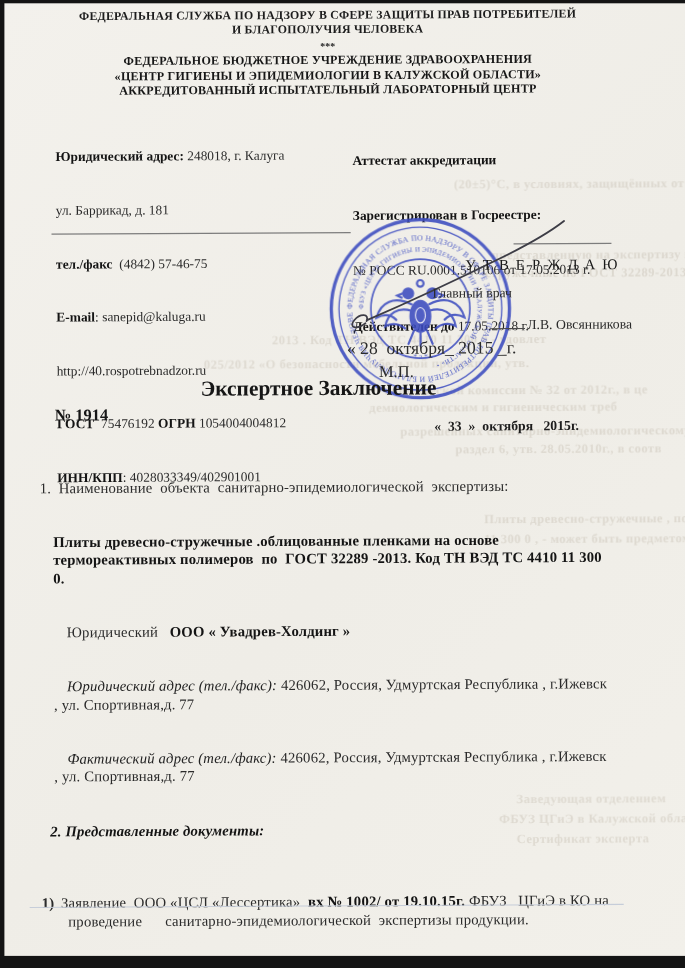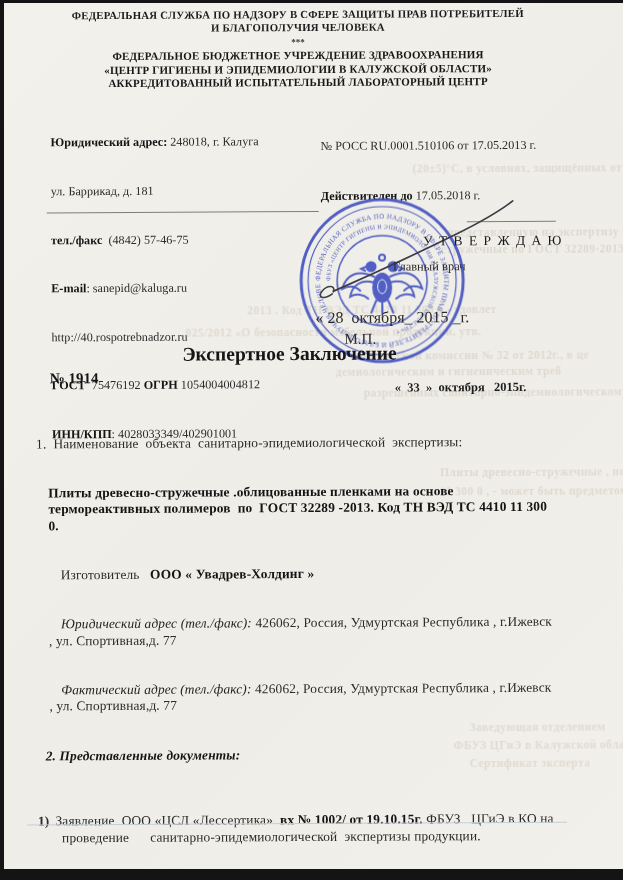--- a/index.html
+++ b/index.html
@@ -80,20 +80,21 @@
   <div class="content">
 
     <div class="bleed" style="left:414px;top:163px">(20±5)°С, в условиях, защищённых от</div>
     <div class="bleed" style="left:448px;top:227px">представленную на экспертизу продук-</div>
     <div class="bleed" style="left:442px;top:244px">стружечные по ГОСТ 32289-2013. Код ТН ВЭ</div>
     <div class="bleed" style="left:248px;top:304px">2013 . Код ТН ВЭД ТС 4410 11 300 0 -  удовлет</div>
     <div class="bleed" style="left:186px;top:326px">025/2012 «О безопасности мебельной продукции, утв.</div>
     <div class="bleed" style="left:350px;top:350px">ономической комиссии № 32 от 2012г., в це</div>
     <div class="bleed" style="left:336px;top:366px">демиологическим и гигиеническим треб</div>
     <div class="bleed" style="left:364px;top:387px">разрешенных санитарно-эпидемиологическому над</div>
+    <div class="bleed" style="left:414px;top:404px">раздел 6, утв. 28.05.2010г., в соотв</div>
     <div class="bleed" style="left:440px;top:467px">Плиты древесно-стружечные , по ГОСТ 32289</div>
     <div class="bleed" style="left:440px;top:486px">11 300 0 , - может быть предметом таможенной</div>
     <div class="bleed" style="left:468px;top:722px">Заведующая отделением</div>
     <div class="bleed" style="left:452px;top:740px">ФБУЗ ЦГиЭ в Калужской области</div>
     <div class="bleed" style="left:468px;top:758px">Сертификат эксперта</div>
 
     <header class="doc-header">
       <div class="h1">ФЕДЕРАЛЬНАЯ СЛУЖБА ПО НАДЗОРУ В СФЕРЕ ЗАЩИТЫ ПРАВ ПОТРЕБИТЕЛЕЙ</div>
       <div class="h1">И БЛАГОПОЛУЧИЯ ЧЕЛОВЕКА</div>
       <div class="stars">***</div>
@@ -106,20 +107,22 @@
       <div><b>Юридический адрес:</b><span> 248018, г. Калуга</span></div>
       <div>ул. Баррикад, д. 181</div>
       <div><b>тел./факс</b><span>  (4842) 57-46-75</span></div>
       <div><b>E-mail</b><span>: sanepid@kaluga.ru</span></div>
       <div>http://40.rospotrebnadzor.ru</div>
       <div><b>ГОСТ</b><span>  75476192 </span><b>ОГРН</b><span> 1054004004812</span></div>
       <div><b>ИНН/КПП</b><span>: 4028033349/402901001</span></div>
     </div>
 
     <div class="accred">
+      <div><b>Аттестат аккредитации</b></div>
+      <div><b>Зарегистрирован в Госреестре:</b></div>
       <div>№ РОСС RU.0001.510106 от 17.05.2013 г.</div>
       <div><b>Действителен до</b><span> 17.05.2018 г.</span></div>
     </div>
 
     <div class="hr hr-left"></div>
     <div class="hr hr-right"></div>
 
     <svg class="stamp" viewBox="0 0 172 172">
       <defs>
         <path id="ringO" d="M 86,86 m -62,0 a 62,62 0 1,1 124,0 a 62,62 0 1,1 -124,0"></path>
@@ -147,31 +150,32 @@
       <text x="86" y="132" text-anchor="middle" font-size="7">* з *</text>
     </svg>
 
     <svg class="sig">
       <path d="M 333 294 c -8 6 -16 4 -10 -3 c 5 -6 14 -6 11 1" fill="none" stroke="#3d3d46" stroke-width="1.6" stroke-linecap="round"></path>
       <path d="M 335 291 C 370 276 420 253 455 236 C 480 224 501 212 514 202" fill="none" stroke="#3d3d46" stroke-width="1.7" stroke-linecap="round"></path>
     </svg>
 
     <div class="approve-word">У Т В Е Р Ж Д А Ю</div>
     <div class="position">Главный врач</div>
+    <div class="sign-row"><span class="uline"></span><span>Л.В. Овсянникова</span></div>
     <div class="appr-date">« 28  октября_ 2015 _г.</div>
     <div class="mp">М.П.</div>
 
     <div class="heading">Экспертное Заключение</div>
     <div class="doc-number">№  1914</div>
     <div class="title-date">«  33  »  октября   2015г.</div>
 
     <div class="body">
       <p class="p-intro">1.  Наименование  объекта  санитарно-эпидемиологической  экспертизы:</p>
       <p class="p-product">Плиты древесно-стружечные .облицованные пленками на основе термореактивных полимеров  по  ГОСТ 32289 -2013. Код ТН ВЭД ТС 4410 11 300 0.</p>
-      <p class="p-manu"><span>Изготовитель   </span><b>ООО « Увадрев-Холдинг »</b></p>
+      <p class="p-manu"><span>Юридический   </span><b>ООО « Увадрев-Холдинг »</b></p>
       <p class="p-addr"><i>Юридический адрес (тел./факс):</i><span> 426062, Россия, Удмуртская Республика , г.Ижевск , ул. Спортивная,д. 77</span></p>
       <p class="p-addr"><i>Фактический адрес (тел./факс):</i><span> 426062, Россия, Удмуртская Республика , г.Ижевск , ул. Спортивная,д. 77</span></p>
       <p class="p-sec2">2. Представленные документы:</p>
 
       <p class="li"><span class="num">1)</span><span>Заявление  ООО «ЦСЛ «Лессертика»  </span><b>вх № 1002/ от 19.10.15г.</b><span> ФБУЗ   ЦГиЭ в КО на проведение      санитарно-эпидемиологической  экспертизы продукции.</span></p>
       <p class="reg-line"><span>Регистрационный Код образца</span><span class="reg-box">2.6.4.1.2.15.9385</span></p>
       
       
       
     </div>

